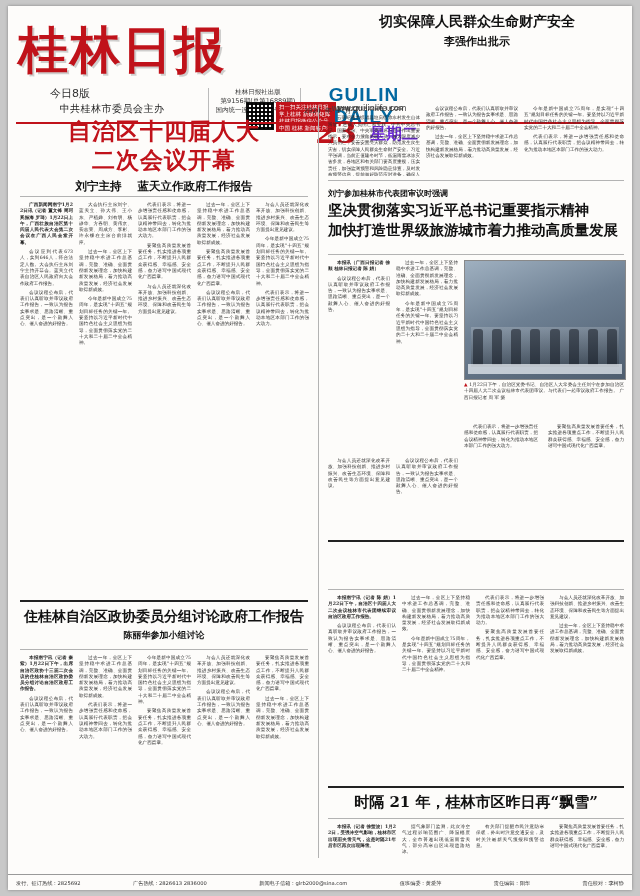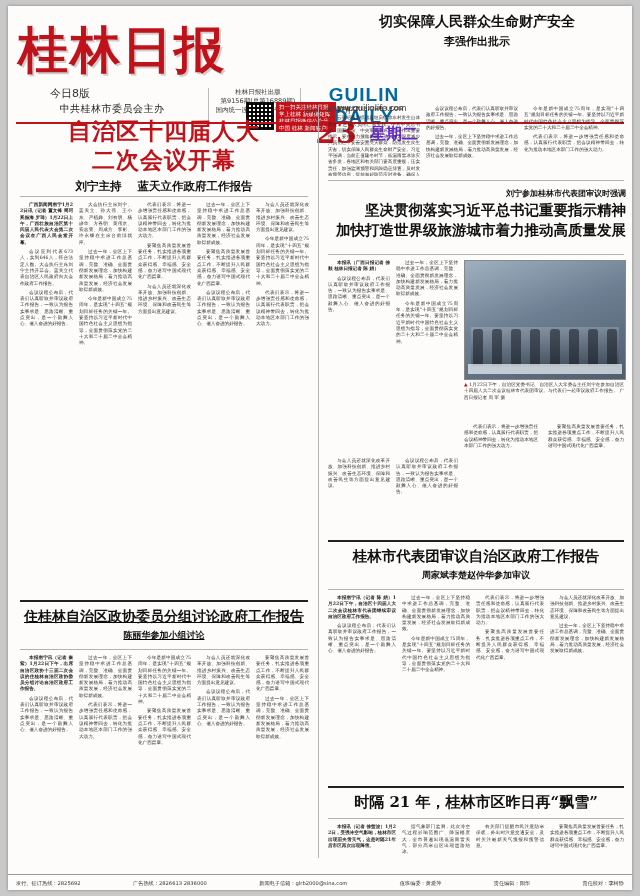--- a/index.html
+++ b/index.html
@@ -103,21 +103,21 @@
   .mainhead .h1{
     font-family:"DejaVu Serif","Liberation Serif",serif;
     font-weight:bold;font-size:23px;color:#c0121a;line-height:29px;
     letter-spacing:1px;
   }
   .mainhead .h2{
     font-size:11.5px;color:#111;font-weight:bold;margin-top:5px;line-height:15px;
   }
   .mainhead .h2 span{display:inline-block;margin:0 6px;}
   
-  .rlead{position:absolute;left:320px;top:10px;width:298px;text-align:right;}
+  .rlead{position:absolute;left:320px;top:10px;width:298px;text-align:left;}
   .rlead .k{font-size:8px;color:#111;font-weight:bold;line-height:12px;}
   .rlead .b1{font-size:14.5px;font-weight:bold;color:#111;line-height:20px;
     font-family:Liberation Serif, serif;}
   .photo{
     position:absolute;background:linear-gradient(160deg,#9fb0c0,#6d7f92 45%,#4e5d6e);
     border:1px solid #888;
   }
   .photo .row{
     position:absolute;bottom:10%;left:4%;right:4%;height:34%;
     background:linear-gradient(180deg,rgba(255,255,255,.18),rgba(0,0,0,.25));
@@ -238,21 +238,21 @@
       <p>要聚焦高质量发展首要任务，扎实推进各项重点工作，不断提升人民群众获得感、幸福感、安全感，奋力谱写中国式现代化广西篇章。</p>
       <p>会议议程公布后，代表们认真听取并审议政府工作报告，一致认为报告实事求是、思路清晰、重点突出，是一个鼓舞人心、催人奋进的好报告。</p>
     </div>
     <div class="txtcol" style="left:248px;top:96px;width:53px;height:392px;">
       <p>与会人员还就深化改革开放、加强科技创新、推进乡村振兴、改善生态环境、保障和改善民生等方面提出意见建议。</p>
       <p>今年是新中国成立75周年，是实现“十四五”规划目标任务的关键一年。要坚持以习近平新时代中国特色社会主义思想为指导，全面贯彻落实党的二十大和二十届二中全会精神。</p>
       <p>代表们表示，将进一步增强责任感和使命感，认真履行代表职责，把会议精神带回去，转化为推动本地区本部门工作的强大动力。</p>
     </div>
 
     <div class="rule-h" style="left:12px;top:494px;width:288px;height:2px;background:#222;"></div>
-    <div class="sechead" style="left:12px;top:500px;width:288px;text-decoration:underline;">
+    <div class="sechead" style="left:12px;top:500px;width:288px;">
       <div class="t" style="font-size:14px;line-height:20px;">住桂林自治区政协委员分组讨论政府工作报告</div>
       <div class="s">陈丽华参加小组讨论</div>
     </div>
     <div class="rule-h" style="left:12px;top:543px;width:288px;"></div>
 
     <div class="txtcol" style="left:12px;top:549px;width:53px;height:196px;">
       <p><span class="lead-in">本报南宁讯（记者 秦 紫）1月22日下午，出席自治区政协十三届二次会议的住桂林自治区政协委员分组讨论自治区政府工作报告。</span></p>
       <p>会议议程公布后，代表们认真听取并审议政府工作报告，一致认为报告实事求是、思路清晰、重点突出，是一个鼓舞人心、催人奋进的好报告。</p>
     </div>
     <div class="txtcol" style="left:71px;top:549px;width:53px;height:196px;">
@@ -315,24 +315,20 @@
       <p>要聚焦高质量发展首要任务，扎实推进各项重点工作，不断提升人民群众获得感、幸福感、安全感，奋力谱写中国式现代化广西篇章。</p>
     </div>
     <div class="txtcol" style="left:320px;top:352px;width:62px;height:76px;">
       <p>与会人员还就深化改革开放、加强科技创新、推进乡村振兴、改善生态环境、保障和改善民生等方面提出意见建议。</p>
     </div>
     <div class="txtcol" style="left:388px;top:352px;width:62px;height:76px;">
       <p>会议议程公布后，代表们认真听取并审议政府工作报告，一致认为报告实事求是、思路清晰、重点突出，是一个鼓舞人心、催人奋进的好报告。</p>
     </div>
 
     <div class="rule-h" style="left:320px;top:434px;width:296px;height:2px;background:#222;"></div>
-    <div class="sechead" style="left:320px;top:440px;width:296px;">
-      <div class="t" style="font-size:14.5px;line-height:20px;">桂林市代表团审议自治区政府工作报告</div>
-      <div class="s">周家斌李楚赵仲华参加审议</div>
-    </div>
     <div class="rule-h" style="left:320px;top:483px;width:296px;"></div>
 
     <div class="txtcol" style="left:320px;top:489px;width:68px;height:184px;">
       <p><span class="lead-in">本报南宁讯（记者 陈 娟）1月22日下午，自治区十四届人大二次会议桂林市代表团继续审议自治区政府工作报告。</span></p>
       <p>会议议程公布后，代表们认真听取并审议政府工作报告，一致认为报告实事求是、思路清晰、重点突出，是一个鼓舞人心、催人奋进的好报告。</p>
     </div>
     <div class="txtcol" style="left:394px;top:489px;width:68px;height:184px;">
       <p>过去一年，全区上下坚持稳中求进工作总基调，完整、准确、全面贯彻新发展理念，加快构建新发展格局，着力推动高质量发展，经济社会发展取得新成效。</p>
       <p>今年是新中国成立75周年，是实现“十四五”规划目标任务的关键一年。要坚持以习近平新时代中国特色社会主义思想为指导，全面贯彻落实党的二十大和二十届二中全会精神。</p>
     </div>

